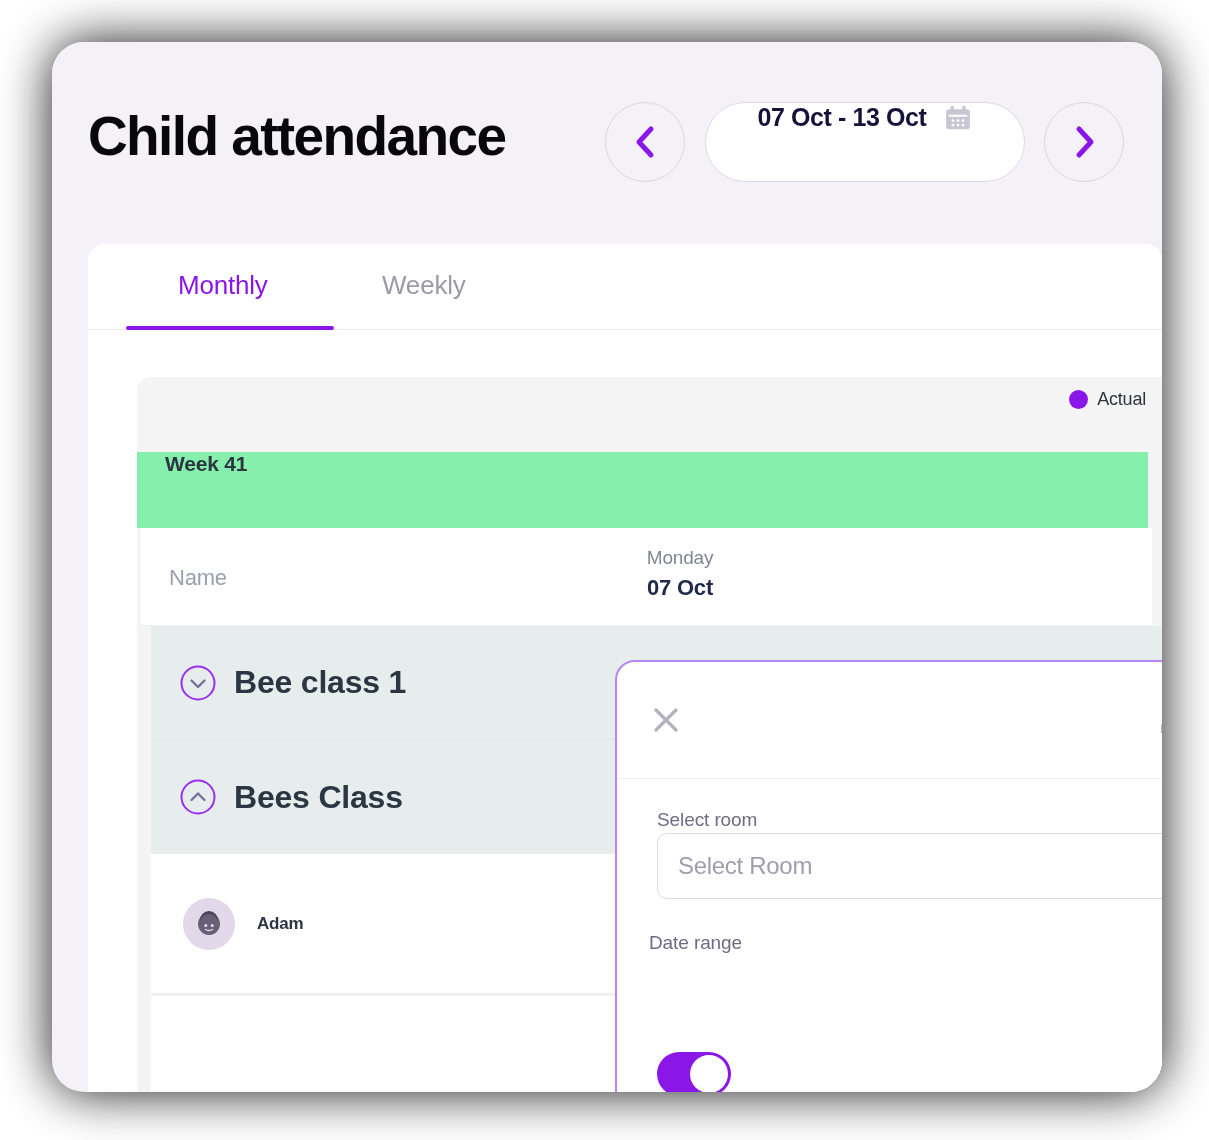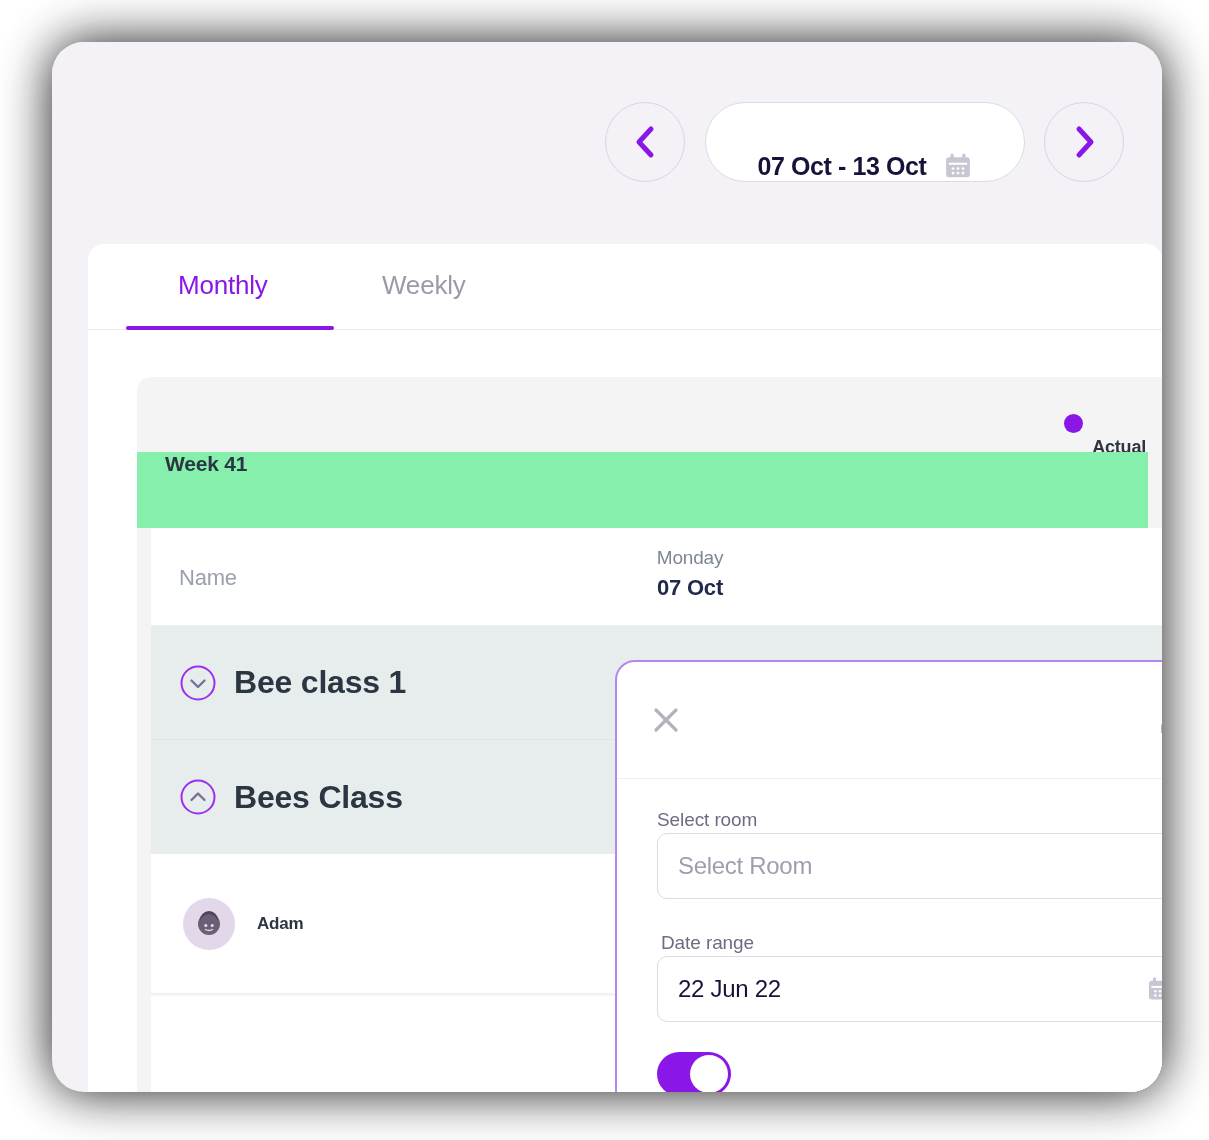--- a/index.html
+++ b/index.html
@@ -86,21 +86,21 @@
   #date-range-pill {
     position: absolute;
     left: 653px;
     top: 60px;
     width: 320px;
     height: 80px;
     border-radius: 40px;
     border: 1.6px solid #ddd9e4;
     background: #ffffff;
     display: flex;
-    align-items: flex-end;
+    align-items: flex-start;
     justify-content: center;
     gap: 16px;
     cursor: pointer;
   }
   #date-range-text {
     font-size: 25px;
     font-weight: bold;
     letter-spacing: -0.4px;
     color: #17123a;
     white-space: nowrap;
@@ -168,24 +168,23 @@
     display: flex;
     align-items: center;
     gap: 9px;
   }
   #legend-dot {
     width: 19px; height: 19px; border-radius: 50%;
     background: #8b16e8;
   }
   #legend-label {
     font-size: 18px;
-    font-weight: bold;
+    font-weight: normal;
     color: #2e3540;
     letter-spacing: -0.2px;
-    margin-top: 48px;
   }
 
   #week-row {
     position: absolute;
     left: 0;
     top: 75px;
     width: 1011px;
     height: 76px;
     background: #86efac;
     display: flex;
@@ -194,21 +193,21 @@
   #week-label {
     margin-left: 28px;
     font-size: 21px;
     font-weight: bold;
     color: #2b3642;
     letter-spacing: -0.2px;
   }
 
   #header-row {
     position: absolute;
-    left: 14px;
+    left: 4px;
     top: 151px;
     width: 1011px;
     height: 98px;
     background: #ffffff;
     border-bottom: 1.5px solid #eceef0;
   }
   #col-name {
     position: absolute;
     left: 28px;
     top: 37px;
@@ -369,21 +368,21 @@
   .field-text {
     margin-left: 20px;
     font-size: 24px;
     letter-spacing: -0.3px;
   }
   .field-text.placeholder { color: #a09dae; }
   .field-text.value { color: #17123a; }
 
   #label-select-room { left: 40px; top: 147px; }
   #select-room-field { top: 171px; }
-  #label-date-range  { left: 44px; top: 270px; text-align: center; }
+  #label-date-range  { left: 32px; top: 270px; text-align: center; }
   #date-range-field  { top: 294px; }
   #date-range-cal-icon {
     position: absolute;
     right: 22px;
     width: 28px; height: 28px;
   }
 
   #health-check-row {
     position: absolute;
     left: 40px;
@@ -419,20 +418,21 @@
 <body>
 
 <div id="stage">
 
   <div id="shadow"></div>
 
   <div id="app-card">
 
     <div id="header">
 
+      <div id="page-title">Child attendance</div>
 
       <div class="round-nav" id="prev-week-button">
         <svg class="chev" viewBox="0 0 22 34">
           <polyline points="17,4 5,17 17,30" fill="none" stroke="#8b16e8" stroke-width="5" stroke-linecap="round" stroke-linejoin="round"></polyline>
         </svg>
       </div>
 
       <div id="date-range-pill">
         <span id="date-range-text">07 Oct - 13 Oct</span>
         <svg class="cal-ico" viewBox="0 0 24 24">
@@ -534,35 +534,20 @@
           </g>
         </svg>
       </div>
 
       <div class="field-label" id="label-select-room">Select room</div>
       <div class="field-box" id="select-room-field">
         <span class="field-text placeholder">Select Room</span>
       </div>
 
       <div class="field-label" id="label-date-range">Date range</div>
-      <div class="field-box" id="date-range-field">
-        <span class="field-text value">22 Jun 22</span>
-        <svg id="date-range-cal-icon" viewBox="0 0 24 24">
-          <rect x="2.5" y="5" width="19" height="16" rx="2.5" fill="#c9c6d4"></rect>
-          <rect x="6" y="2" width="2.6" height="5" rx="1.3" fill="#c9c6d4"></rect>
-          <rect x="15.4" y="2" width="2.6" height="5" rx="1.3" fill="#c9c6d4"></rect>
-          <rect x="4.6" y="9.4" width="14.8" height="1.6" fill="#ffffff"></rect>
-          <circle cx="8" cy="14" r="1.1" fill="#ffffff"></circle>
-          <circle cx="12" cy="14" r="1.1" fill="#ffffff"></circle>
-          <circle cx="16" cy="14" r="1.1" fill="#ffffff"></circle>
-          <circle cx="8" cy="17.6" r="1.1" fill="#ffffff"></circle>
-          <circle cx="12" cy="17.6" r="1.1" fill="#ffffff"></circle>
-          <circle cx="16" cy="17.6" r="1.1" fill="#ffffff"></circle>
-        </svg>
-      </div>
 
       <div id="health-check-row">
         <div id="health-check-toggle"></div>
       </div>
 
     </div>
 
   </div>
 </div>
 

